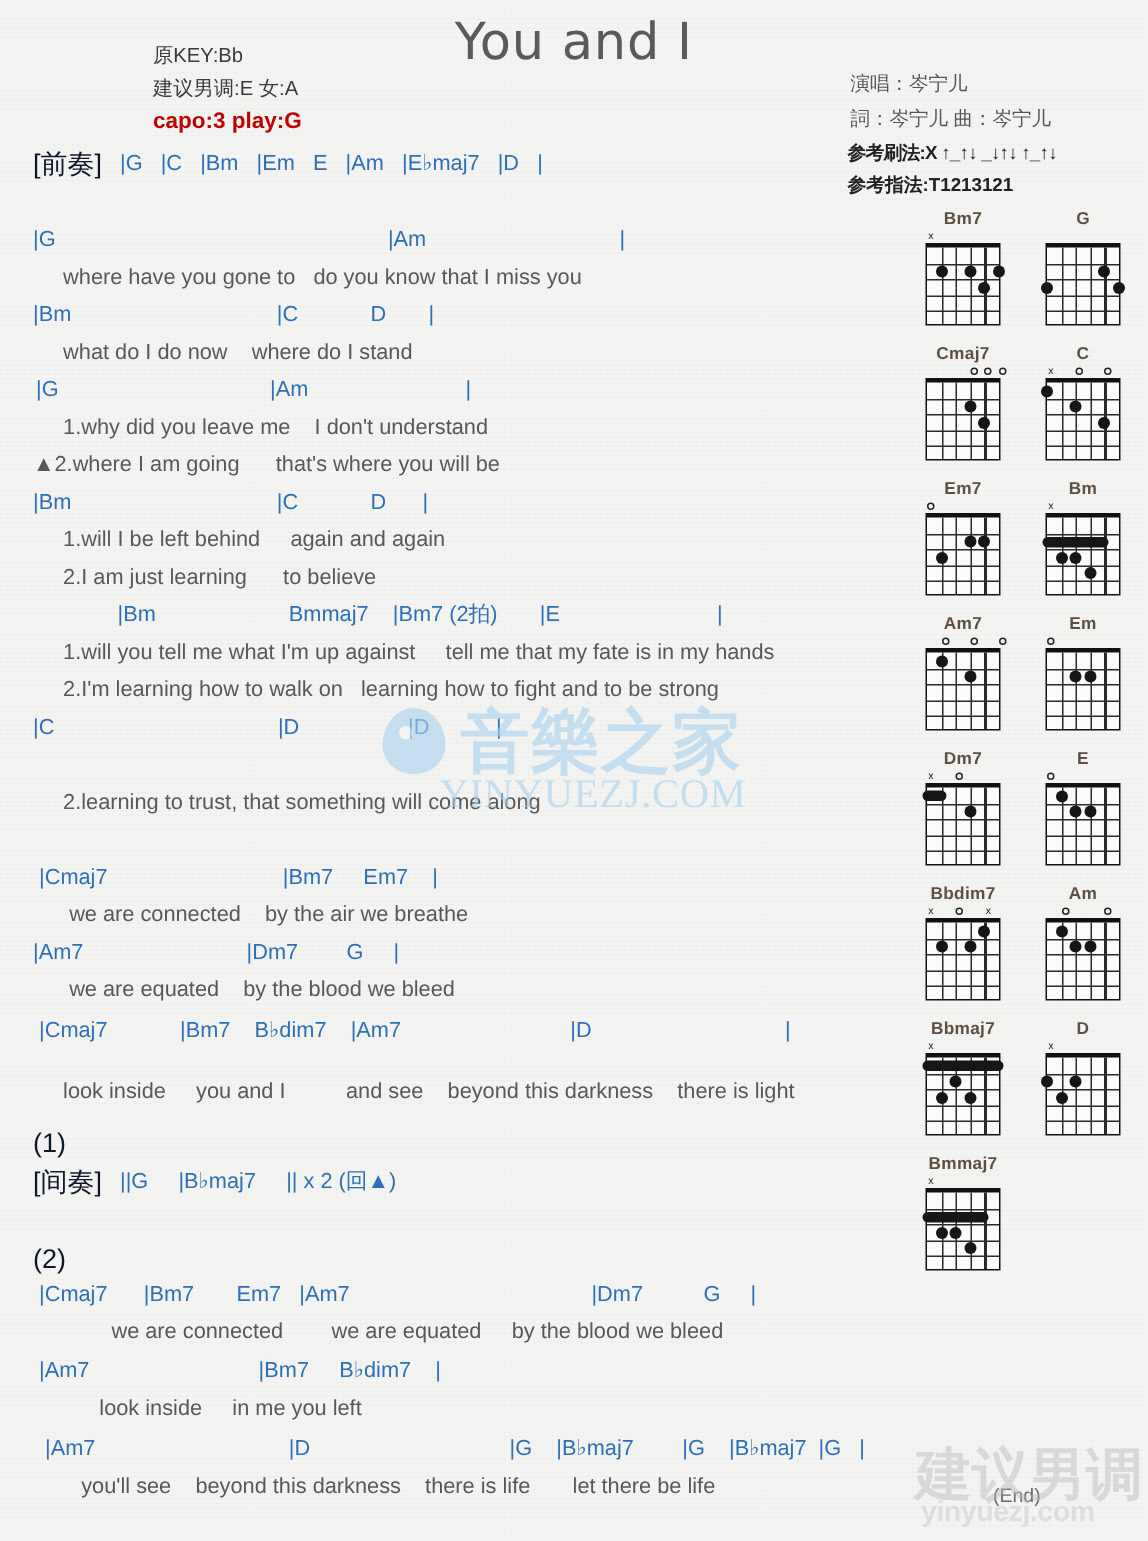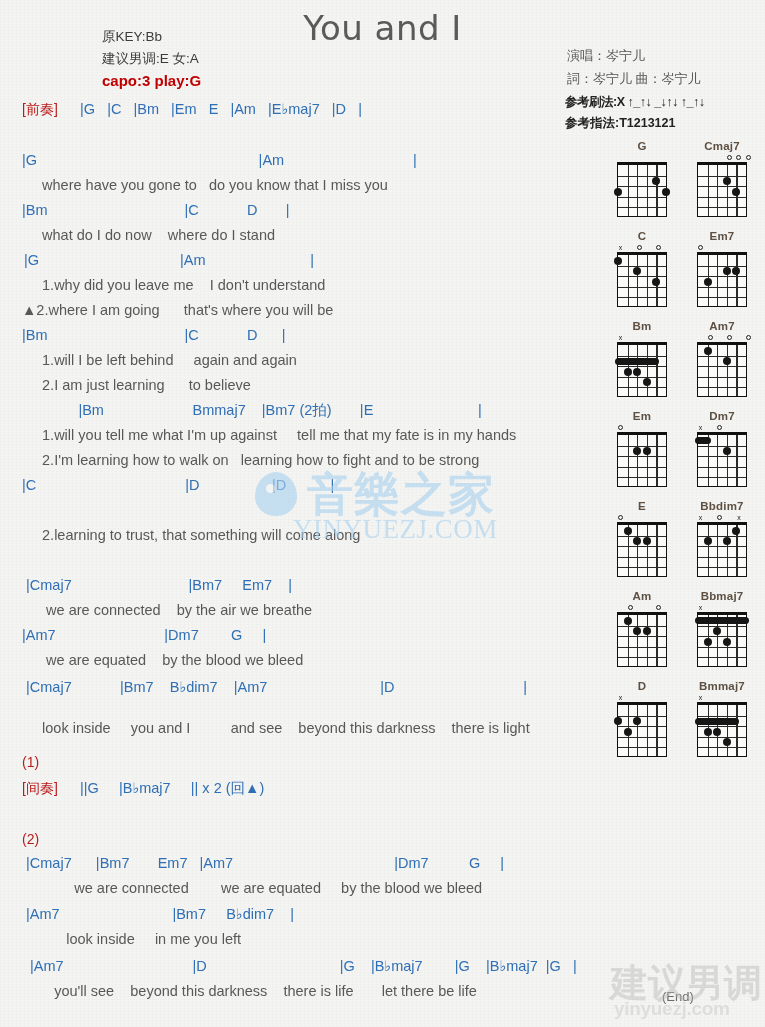--- a/index.html
+++ b/index.html
@@ -85,22 +85,22 @@
   }
   .chordline {
     color: #2f6fb5;
     font-size: 14.5px;
   }
   .lyricline {
     color: #585858;
     font-size: 14.5px;
   }
   .section-label {
-    color: #b91c1c;
-    font-size: 14px;
+    color: #0f172a;
+    font-size: 18px;
     font-weight: normal;
   }
 
   
   .chords-col {
     position: absolute;
     top: 140px;
     left: 606px;
     width: 155px;
   }
@@ -360,20 +360,42 @@
   <div class="line lyricline" style="left:34px; top:931px;">        look inside     in me you left</div>
 
   <div class="line chordline" style="left:22px; top:958px;">  |Am7                                |D                                 |G    |B♭maj7        |G    |B♭maj7  |G   |</div>
   <div class="line lyricline" style="left:34px; top:983px;">     you'll see    beyond this darkness    there is life       let there be life</div>
 
   <div class="end-tag">(End)</div>
 
   <div class="chords-col">
     <div class="chord-grid" id="chord-grid">
         <div class="chord-box">
+          <div class="chord-name">Bm7</div>
+          <div class="diagram">
+            <div class="markers">
+              <span class="marker mute" style="left: 1px;"></span>
+            </div>
+            <div class="fretboard">
+              <div class="vline" style="left: 9.6px;"></div>
+              <div class="vline" style="left: 19.2px;"></div>
+              <div class="vline" style="left: 28.8px;"></div>
+              <div class="vline" style="left: 38.4px;"></div>
+              <div class="hline" style="top: 10.5px;"></div>
+              <div class="hline" style="top: 21px;"></div>
+              <div class="hline" style="top: 31.5px;"></div>
+              <div class="hline" style="top: 42px;"></div>
+              <div class="dot" style="left: 5.6px; top: 12px;"></div>
+              <div class="dot" style="left: 24.8px; top: 12px;"></div>
+              <div class="dot" style="left: 44px; top: 12px;"></div>
+              <div class="dot" style="left: 34.4px; top: 22.5px;"></div>
+            </div>
+          </div>
+        </div>
+        <div class="chord-box">
           <div class="chord-name">G</div>
           <div class="diagram">
             <div class="markers"></div>
             <div class="fretboard">
               <div class="vline" style="left: 9.6px;"></div>
               <div class="vline" style="left: 19.2px;"></div>
               <div class="vline" style="left: 28.8px;"></div>
               <div class="vline" style="left: 38.4px;"></div>
               <div class="hline" style="top: 10.5px;"></div>
               <div class="hline" style="top: 21px;"></div>

